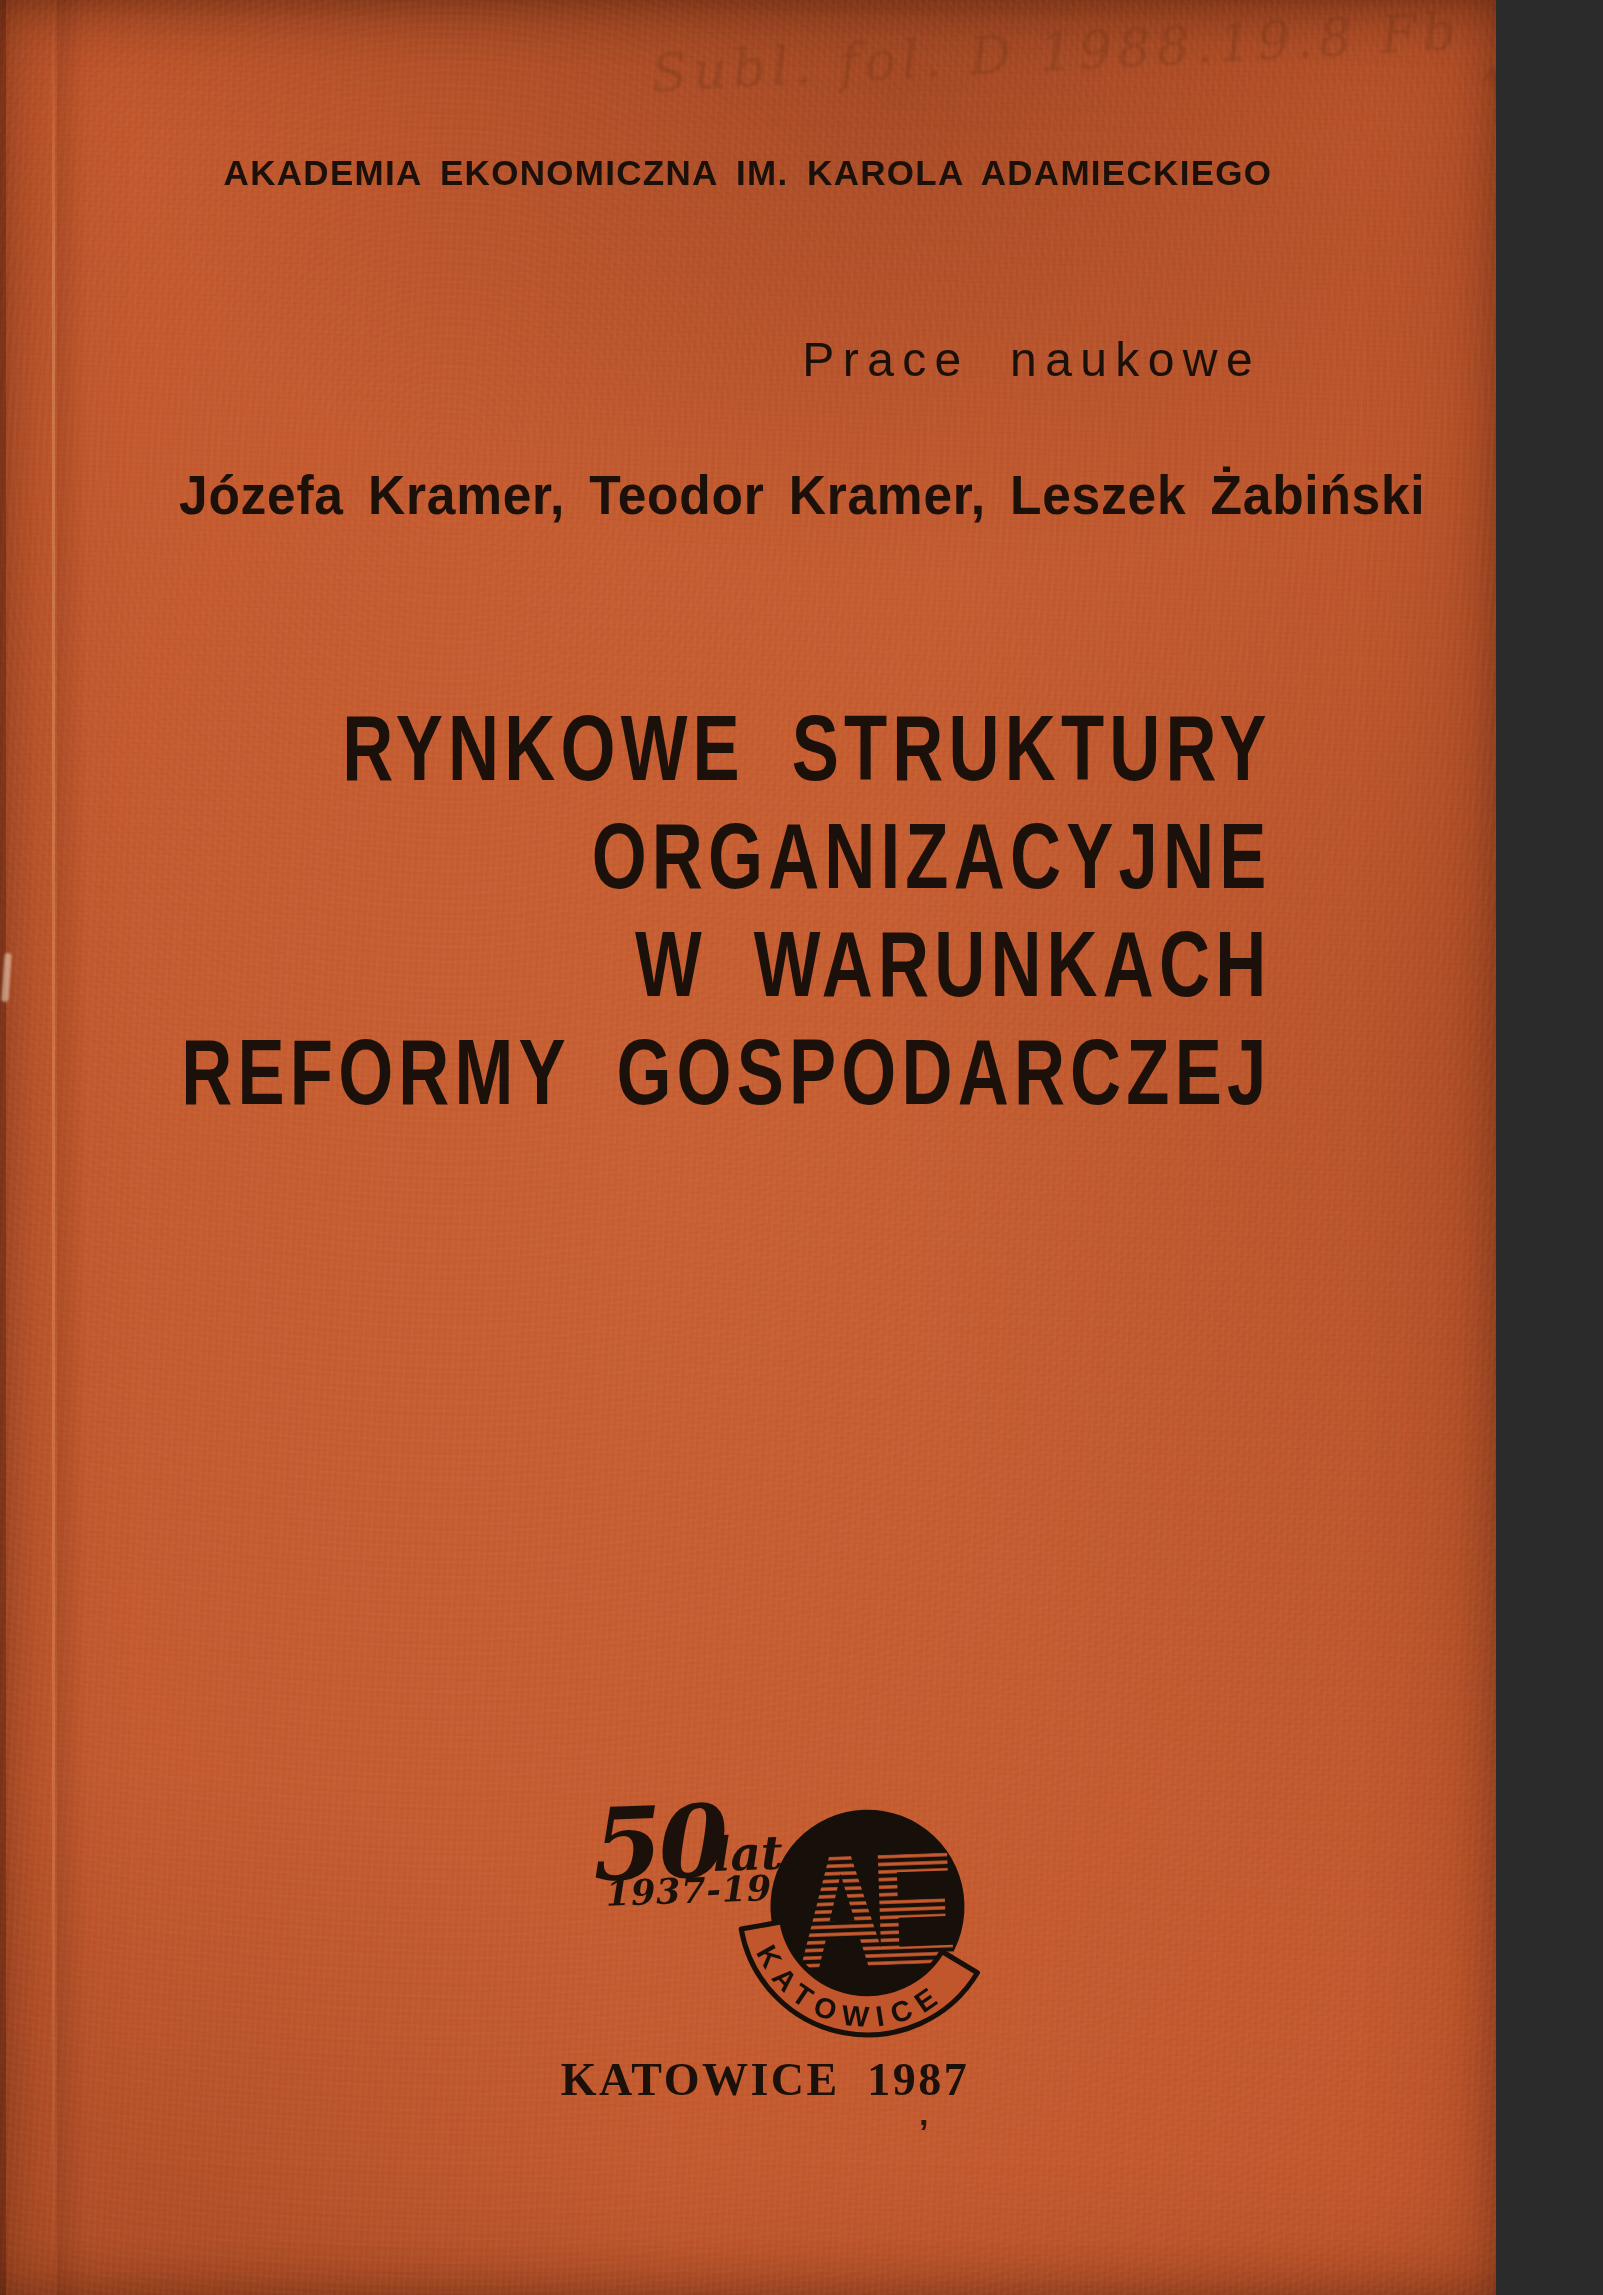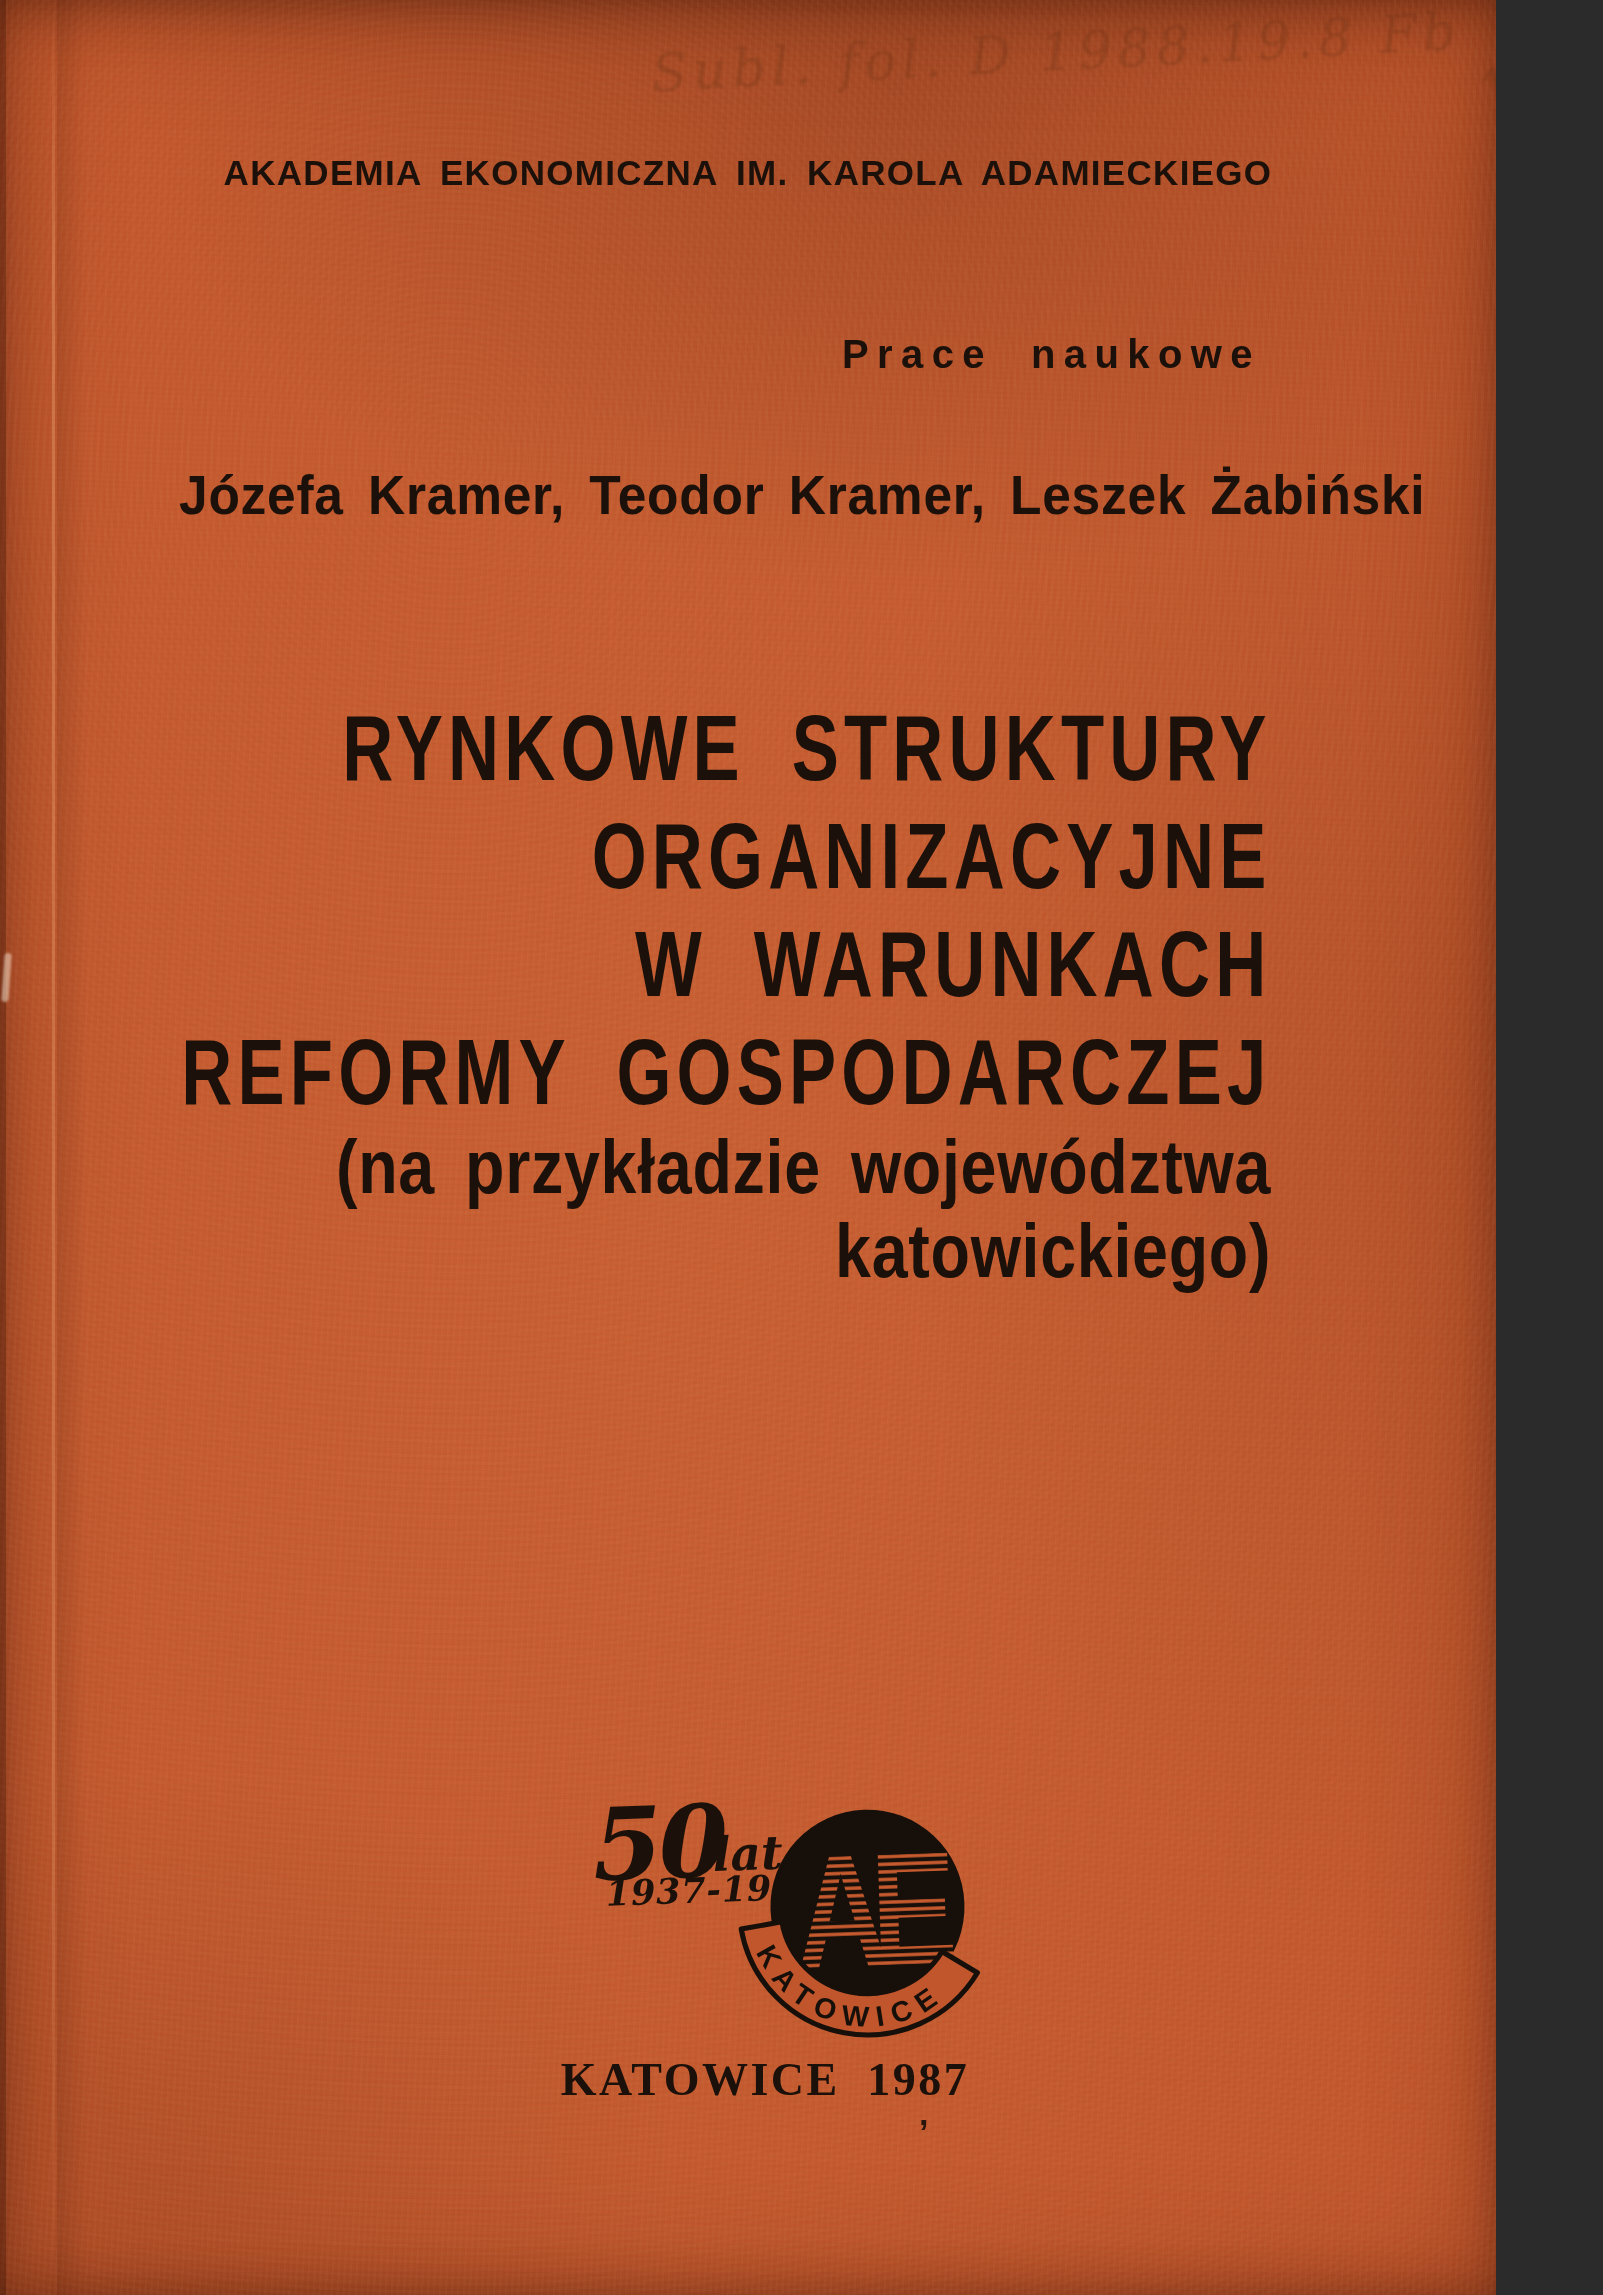--- a/index.html
+++ b/index.html
@@ -37,21 +37,21 @@
   .scratch{position:absolute;left:3.4px;top:953px;width:6.8px;height:49px;border-radius:3.4px;
     background:rgba(242,220,200,0.55);transform:rotate(4deg);filter:blur(0.8px);}
 
   .institution{
     position:absolute;top:153px;left:0;width:100%;
     text-align:center;font-size:35px;font-weight:700;
     letter-spacing:1.3px;word-spacing:7.6px;white-space:nowrap;
   }
   .series{
     position:absolute;top:332px;right:235px;
-    font-size:40px;font-weight:700;letter-spacing:8.4px;word-spacing:18.6px;white-space:nowrap;
+    font-size:48px;font-weight:400;letter-spacing:8.4px;word-spacing:18.6px;white-space:nowrap;
   }
   .authors{
     position:absolute;top:462px;left:179px;
     font-size:56px;font-weight:700;letter-spacing:0.8px;word-spacing:10px;white-space:nowrap;
     transform:scaleX(0.92);transform-origin:left center;
   }
   .title-block{
     position:absolute;top:694px;right:225px;text-align:right;
   }
   .title-line{
@@ -117,24 +117,20 @@
 
   <div class="authors">Józefa Kramer, Teodor Kramer, Leszek Żabiński</div>
 
   <div class="title-block">
     <div class="title-line">RYNKOWE STRUKTURY</div>
     <div class="title-line">ORGANIZACYJNE</div>
     <div class="title-line">W WARUNKACH</div>
     <div class="title-line">REFORMY GOSPODARCZEJ</div>
   </div>
 
-  <div class="subtitle-block">
-    <div class="subtitle-line">(na przykładzie województwa</div>
-    <div class="subtitle-line">katowickiego)</div>
-  </div>
 
   <div class="anniv">
     <div class="anniv-50">50</div>
     <div class="anniv-lat">lat</div>
     <div class="anniv-years">1937-1987</div>
 
     <svg class="emblem" viewBox="-160 -160 320 320" xmlns="http://www.w3.org/2000/svg">
       <defs>
         <pattern id="hatch" patternUnits="userSpaceOnUse" width="12" height="9">
           <rect width="12" height="9" fill="#17100a"></rect>

